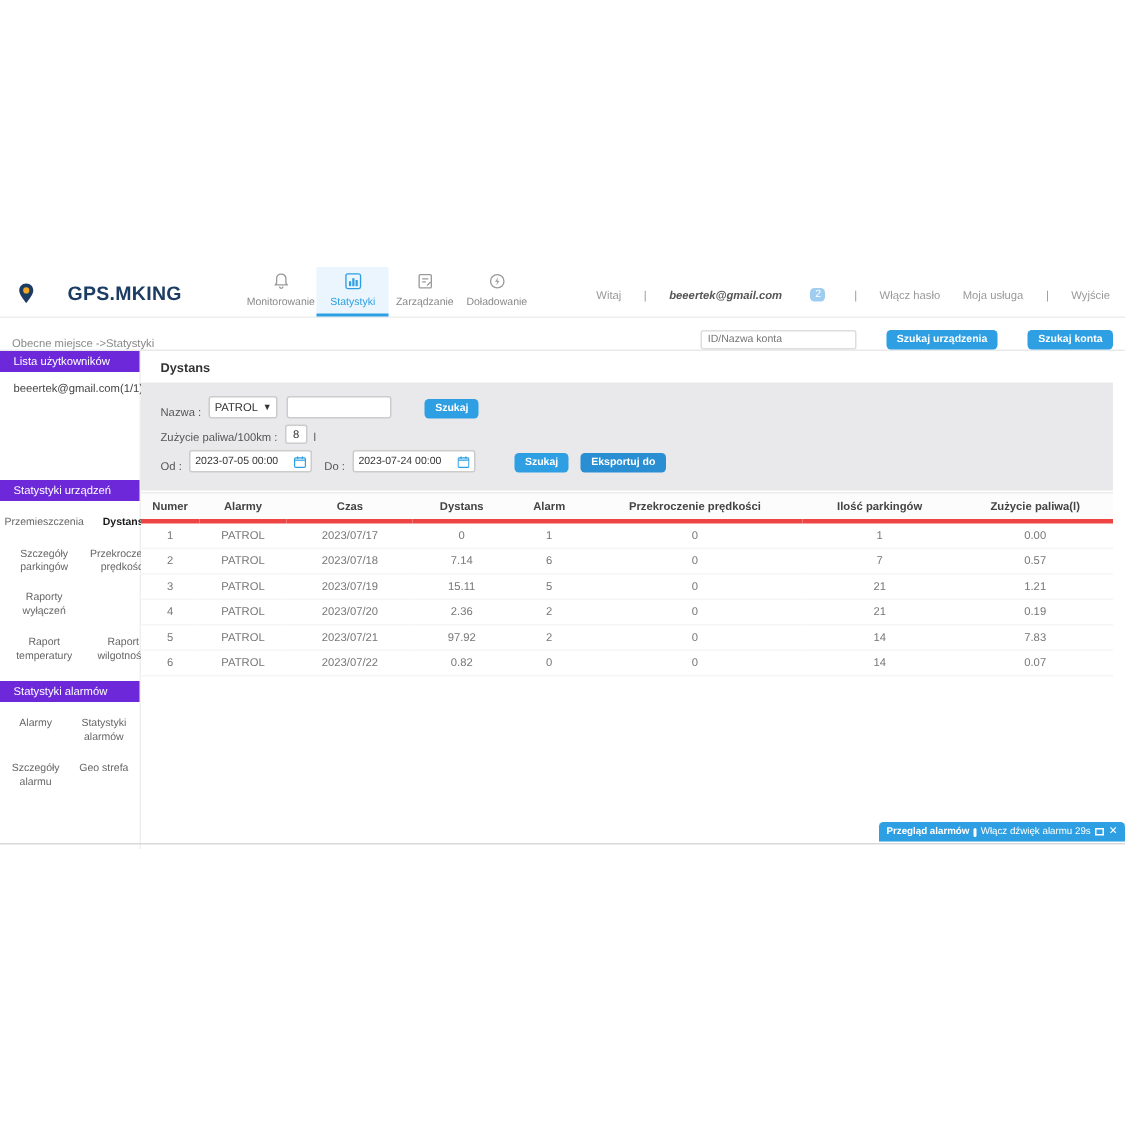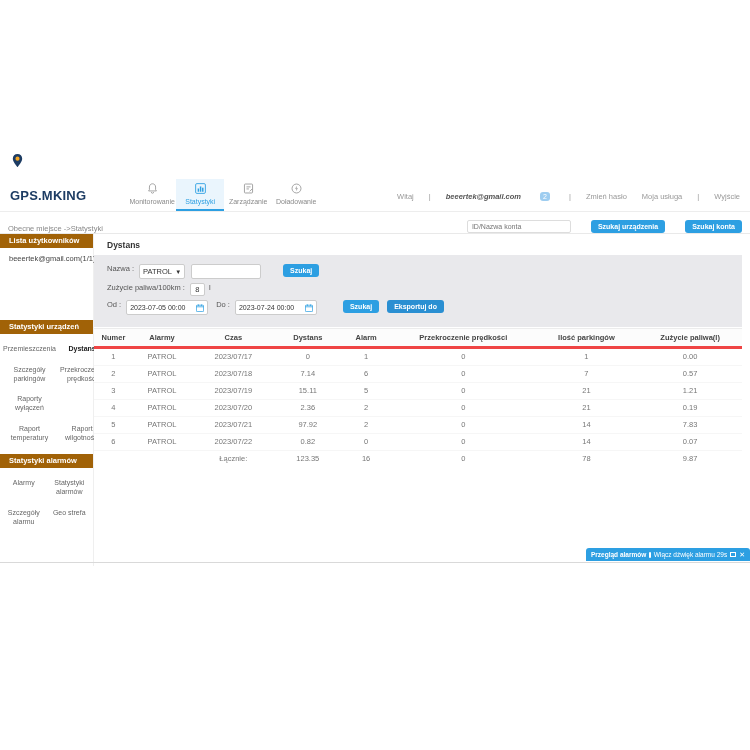--- a/index.html
+++ b/index.html
@@ -2,21 +2,21 @@
 <html><head>
 <meta charset="utf-8">
 <style>
   * { margin:0; padding:0; box-sizing:border-box; }
   html,body { width:750px; height:750px; background:#fff; font-family:"Liberation Sans", sans-serif; overflow:hidden; }
   .canvas { position:relative; width:750px; height:750px; background:#fff; }
   .app { position:absolute; top:176px; left:0; width:750px; }
 
   
   .topbar { display:flex; align-items:flex-end; height:36px; padding:0 10px; border-bottom:1px solid #ededed; background:#fff; }
-  .logo { display:flex; align-items:flex-start; gap:20px; padding-bottom:8px;flex-direction:column; }
+  .logo { display:flex; align-items:flex-end; gap:20px; padding-bottom:8px; }
   .logo-text { font-size:13px; font-weight:bold; color:#1d3c63; letter-spacing:.2px; }
   .nav { display:flex; margin-left:42px; }
   .tab { width:48px; padding:3px 2px 4px; display:flex; flex-direction:column; align-items:center; gap:2px;
          font-size:7px; color:#8a8a8a; cursor:pointer; border-bottom:2px solid transparent; }
   .tab svg { width:13px; height:13px; }
   .tab.active { background:#eaf5fd; border-bottom-color:#2d9fe2; color:#2d9fe2; }
   .userinfo { margin-left:auto; display:flex; align-items:center; gap:15px; font-size:7.5px; color:#999; padding-bottom:10px; white-space:nowrap; }
   .userinfo b { color:#555;font-style:italic; }
   .badge { display:inline-block; min-width:10px; padding:1px 3px; border-radius:3px; background:#9ecdf0; color:#fff; font-size:7px; text-align:center; margin:0 4px; }
   .ulink { color:#999; cursor:pointer; }
@@ -24,32 +24,32 @@
   
   .subbar { display:flex; align-items:flex-end; height:22px; padding:0 8px; border-bottom:1px solid #e9e9e9; background:#fff; }
   .breadcrumb { font-size:7.5px; color:#888; }
   .acct-search { margin-left:auto; display:flex; align-items:center; gap:20px; }
   .acct-search input { width:104px; height:13px; border:1px solid #ddd; border-radius:2px; font-size:7px; padding:0 4px; color:#555; font-family:"Liberation Sans",sans-serif; }
   .btn { background:#2d9fe2; color:#fff; border:none; border-radius:3px; font-size:7px; font-weight:bold; padding:3px 7px; cursor:pointer; font-family:"Liberation Sans",sans-serif; white-space:nowrap; }
 
   
   .appbody { display:flex; height:332px; }
   .sidebar { width:94px; border-right:1px solid #efefef; background:#fff; flex-shrink:0; }
-  .side-header { height:14px; line-height:14px; background:#a16207; color:#fff; font-size:7.5px; font-weight:bold; padding-left:9px; }
+  .side-header { height:14px; line-height:14px; background:#6d28d9; color:#fff; font-size:7.5px; font-weight:normal; padding-left:9px; }
   .user-item { display:flex; align-items:center; gap:3px; padding:6px 3px 5px 6px; font-size:7.5px; color:#444; cursor:pointer; }
   .gap1 { height:52px; }
   .side-grid { display:grid; grid-template-columns:1fr 1fr; row-gap:12px; padding:11px 1px 12px; }
   .side-link { font-size:7px; color:#666; text-align:center; line-height:1.25; cursor:pointer; padding:0 2px; }
   .side-link.active { color:#1a1a1a; font-weight:bold; }
 
   
   .main { flex:1; padding-right:8px; background:#fff; }
   .page-title { font-size:8.5px; font-weight:bold; color:#333; padding:6px 13px 5px; }
   .filters { background:#e9e9ec; padding:5px 13px 8px; }
-  .frow { display:flex; align-items:flex-start; margin:4px 0; font-size:7.5px; color:#555; }
+  .frow { display:flex; align-items:flex-end; margin:4px 0; font-size:7.5px; color:#555; }
   .flabel { margin-right:5px; }
   .selbox { display:flex; align-items:center; justify-content:space-between; width:46px; height:15px; background:#fff; border:1px solid #ccc; border-radius:2px; padding:0 3px; font-size:7.5px; color:#333; cursor:pointer; overflow:hidden; white-space:nowrap; }
   .selbox .arr { font-size:6px; color:#333; margin-left:2px; }
   .txt-input { width:70px; height:15px; border:1px solid #ccc; border-radius:2px; background:#fff; margin-left:6px; font-size:7.5px; padding:0 3px; font-family:"Liberation Sans",sans-serif; color:#333; }
   .frow .btn { margin-left:22px; }
   .mini-input { width:15px; height:13px; border:1px solid #ccc; border-radius:2px; background:#fff; text-align:center; font-size:7.5px; font-family:"Liberation Sans",sans-serif; color:#333; }
   .unit { margin-left:4px; }
   .datebox { display:flex; align-items:center; justify-content:space-between; width:82px; height:15px; background:#fff; border:1px solid #ccc; border-radius:2px; padding:0 3px; margin-right:8px; cursor:pointer; }
   .datebox .dtxt { font-size:7px; color:#333; white-space:nowrap; }
   .btn.dark { background:#2a8fd2; margin-left:8px; }
@@ -116,21 +116,21 @@
               </svg></span>
             <span>Doładowanie</span>
           </div>
         </div>
       <div class="userinfo">
         <span>Witaj</span>
         <span>|</span>
         <b>beeertek@gmail.com</b>
         <span class="badge">2</span>
         <span>|</span>
-        <span class="ulink">Zmień hasło</span>
+        <span class="ulink">Włącz hasło</span>
         <span class="ulink">Moja usługa</span>
         <span>|</span>
         <span class="ulink">Wyjście</span>
       </div>
     </div>
 
     <div class="subbar">
       <span class="breadcrumb">Obecne miejsce -&gt;Statystyki</span>
       <div class="acct-search">
         <input type="text" placeholder="ID/Nazwa konta" style="">
@@ -289,30 +289,20 @@
               <tr>
                 <td>6</td>
                 <td>PATROL</td>
                 <td>2023/07/22</td>
                 <td>0.82</td>
                 <td>0</td>
                 <td>0</td>
                 <td>14</td>
                 <td>0.07</td>
               </tr>
-              <tr class="total">
-                <td></td>
-                <td></td>
-                <td>Łącznie:</td>
-                <td>123.35</td>
-                <td>16</td>
-                <td>0</td>
-                <td>78</td>
-                <td>9.87</td>
-              </tr>
             </tbody>
           </table>
       </main>
     </div>
   </div>
 
   <div class="alarm-bar">
     <b>Przegląd alarmów</b>
     <span class="cbx"></span>
     <span>Włącz dźwięk alarmu 29s</span>

